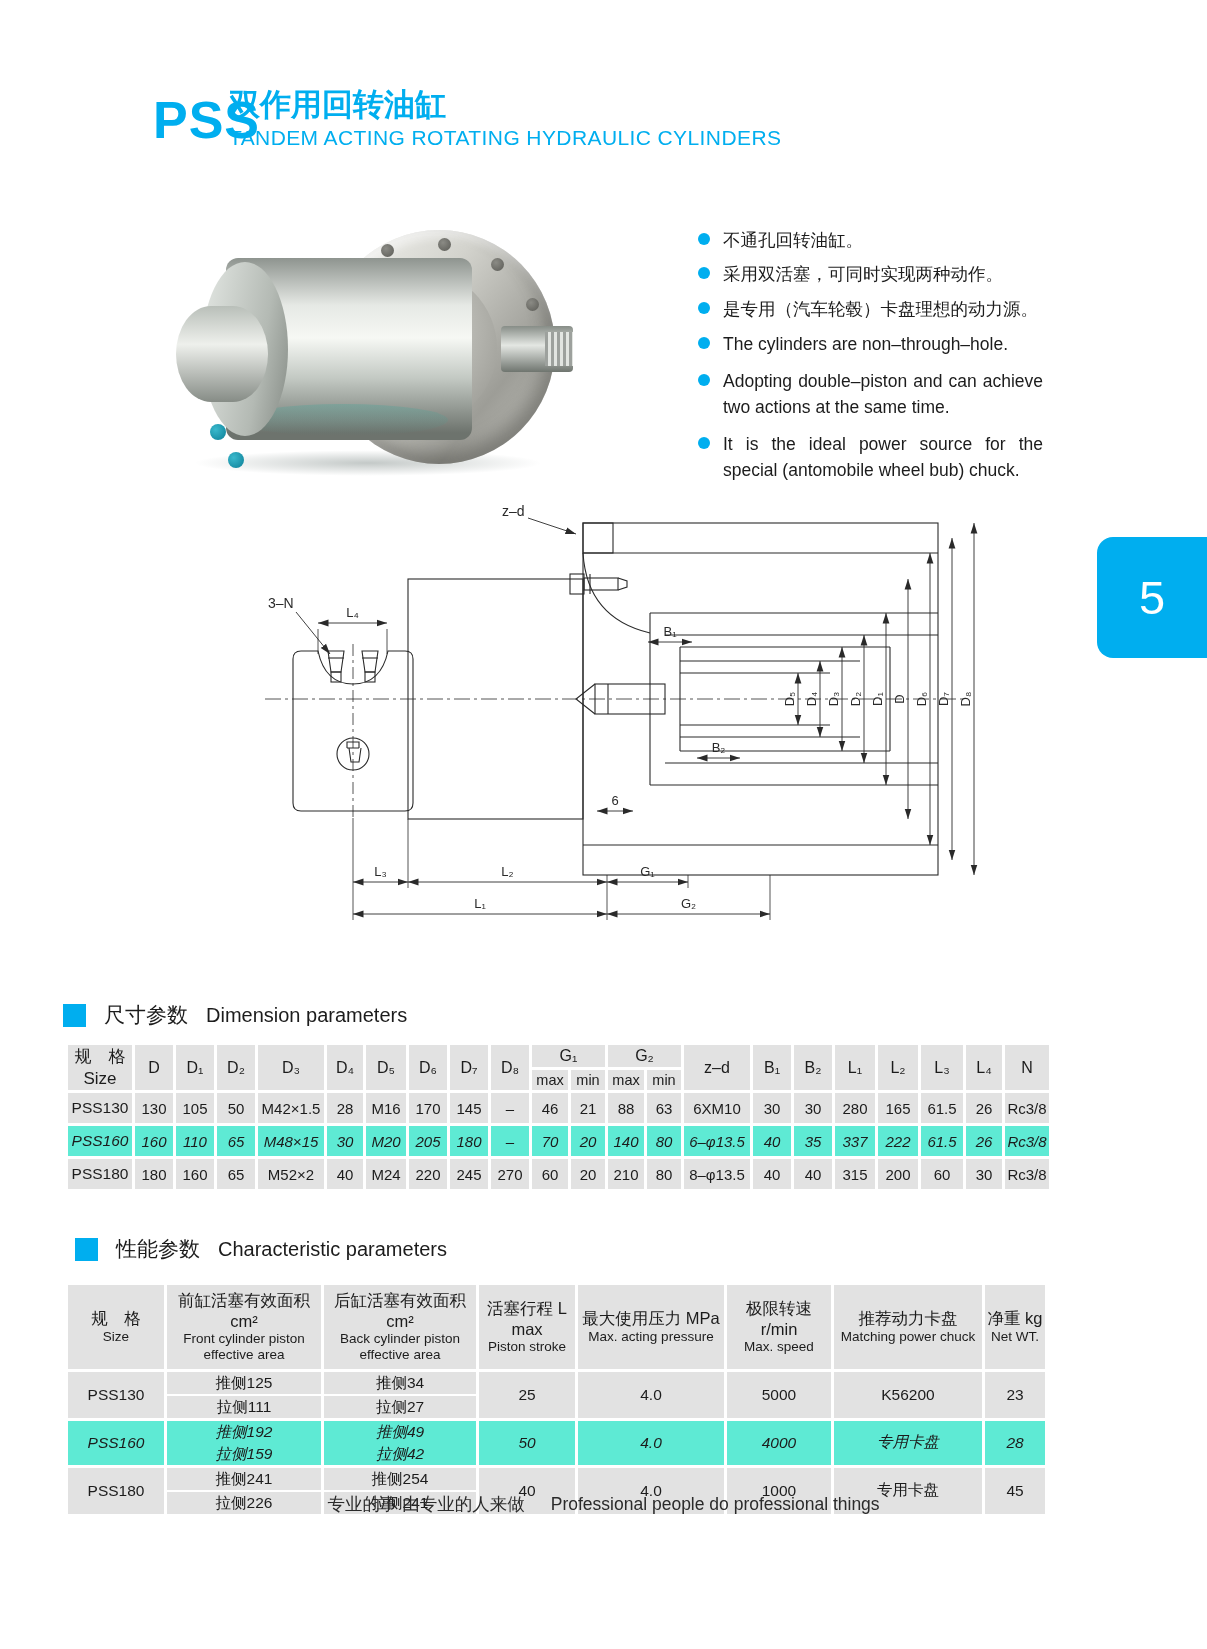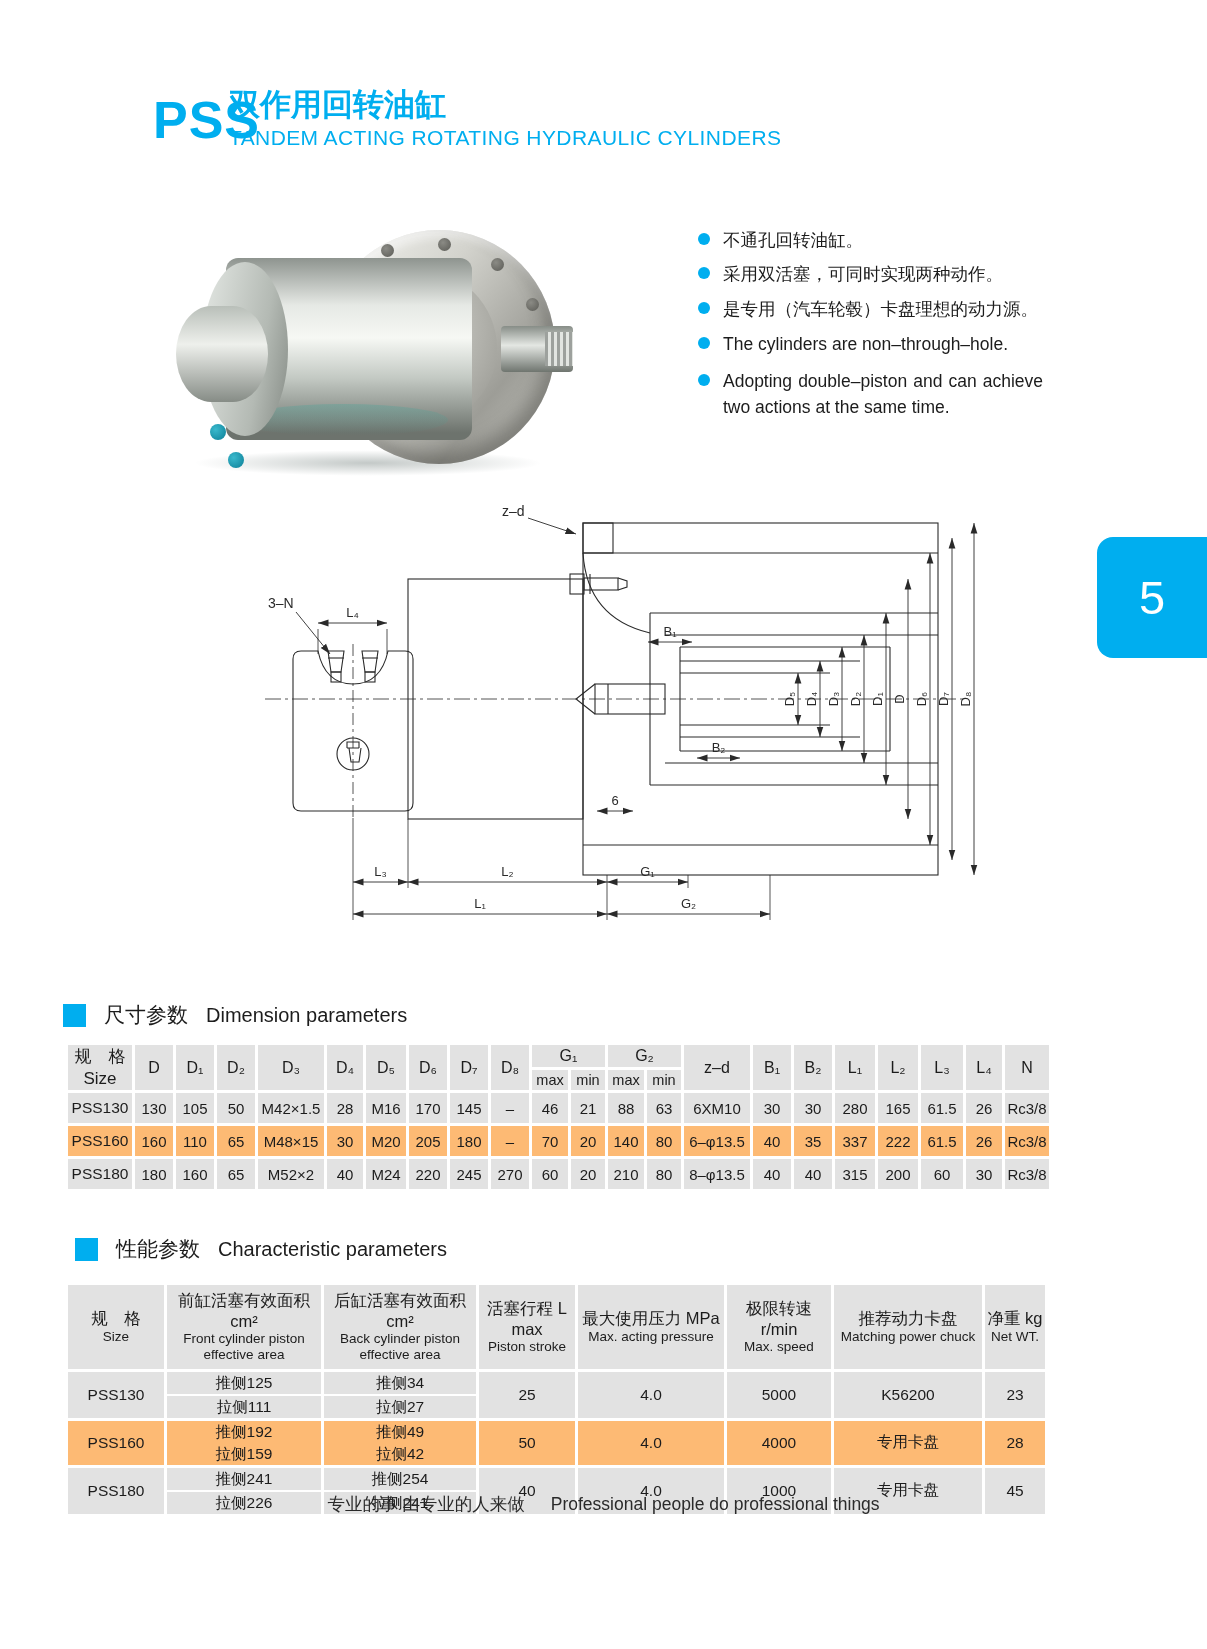--- a/index.html
+++ b/index.html
@@ -65,21 +65,21 @@
   .section.s1{top:1001px;} .section.s2{top:1235px;padding-left:12px;}
   .section-sq{width:23px;height:23px;background:#00aeef;}
   .stitle-zh{font-size:21px;color:#1c1c1c;}
   .stitle-en{font-size:20px;color:#1c1c1c;}
 
   
   table.data-table{position:absolute;left:65px;border-collapse:separate;border-spacing:3px;table-layout:fixed;}
   .data-table th{background:#e2e2e2;font-weight:normal;text-align:center;padding:0;color:#1c1c1c;}
   .data-table td{text-align:center;padding:0;color:#1c1c1c;}
   tr.shaded td{background:#e2e2e2;}
-  tr.plain td{background:#fdba74;}
+  tr.plain td{background:#5eead4;font-style:italic;}
 
   .dim-table{top:1042px;font-size:15px;}
   .dim-table th{font-size:16px;height:22px;}
   .dim-table .h-size div{line-height:1.25;font-size:17px;}
   .dim-table .hr2 th{font-size:14.5px;height:20px;}
   .dim-table td{height:30px;font-size:15px;}
   .dim-table td.size-cell{font-size:15.5px;}
 
   .char-table{top:1282px;}
   .char-table th{padding:5px 2px;}
@@ -139,20 +139,24 @@
   </div>
 
   <div class="features features-en">
     <div class="feat">
       <span class="dot"></span>
       <span class="feat-text">The cylinders are non–through–hole.</span>
     </div>
     <div class="feat">
       <span class="dot"></span>
       <span class="feat-text">Adopting double–piston and can achieve two actions at the same time.</span>
+    </div>
+    <div class="feat">
+      <span class="dot"></span>
+      <span class="feat-text">It is the ideal power source for the special (antomobile wheel bub) chuck.</span>
     </div>
   </div>
 
   <svg class="drawing" viewBox="0 0 750 430">
     <defs>
       <marker id="arr" markerWidth="12" markerHeight="10" refX="10.5" refY="5" orient="auto-start-reverse" markerUnits="userSpaceOnUse">
         <path d="M0,1.6 L10.5,5 L0,8.4 Z" fill="#2a2a2a"></path>
       </marker>
     </defs>
     <g stroke="#2a2a2a" fill="none" stroke-width="1.1">

